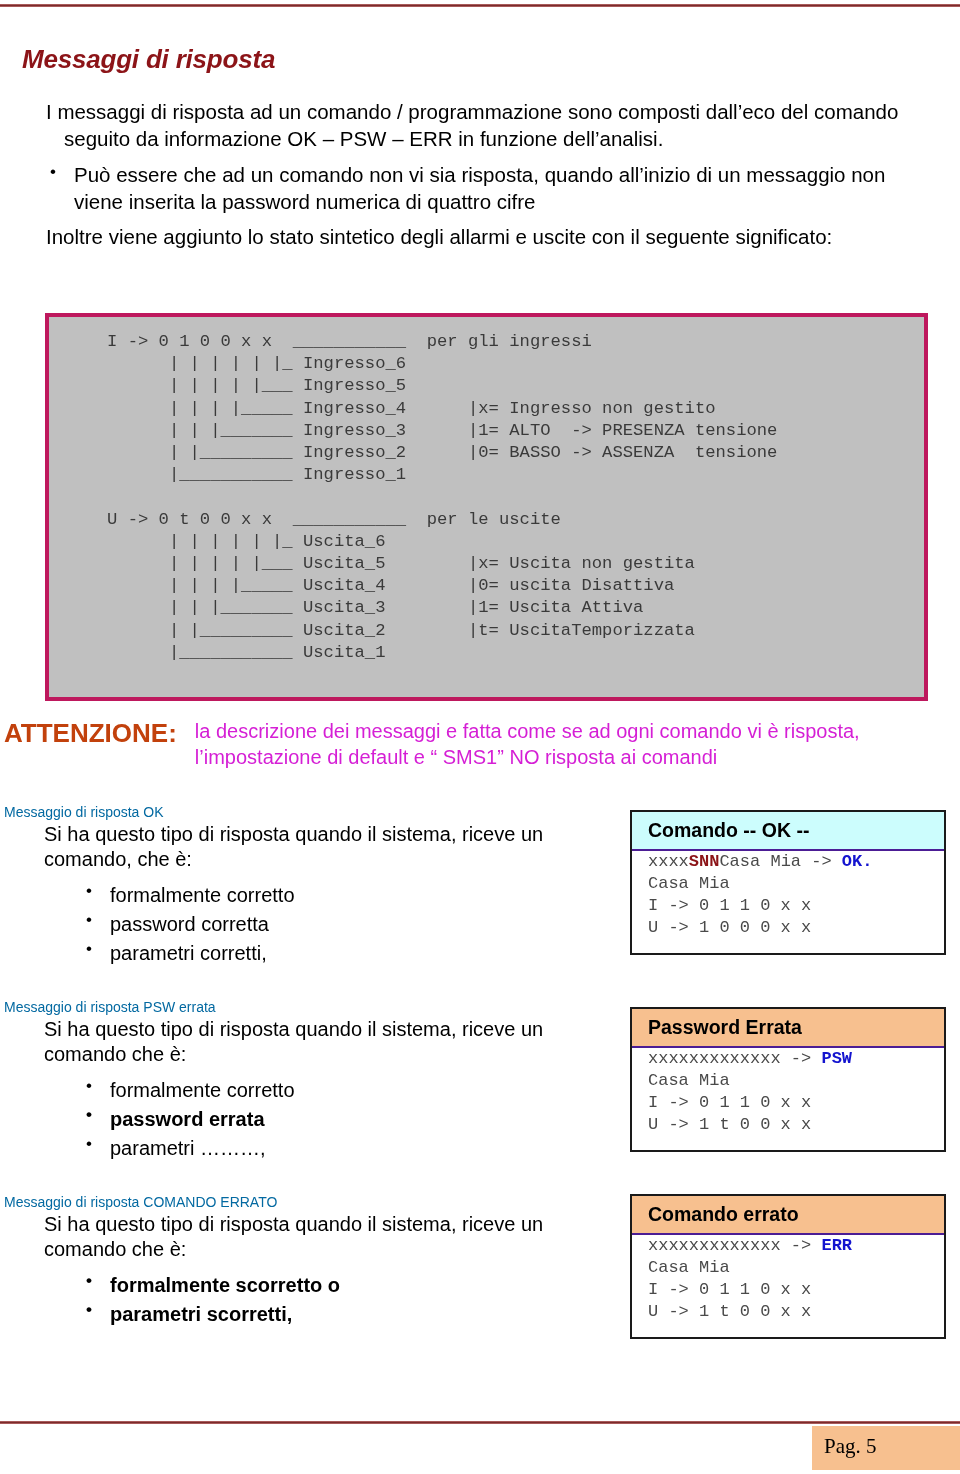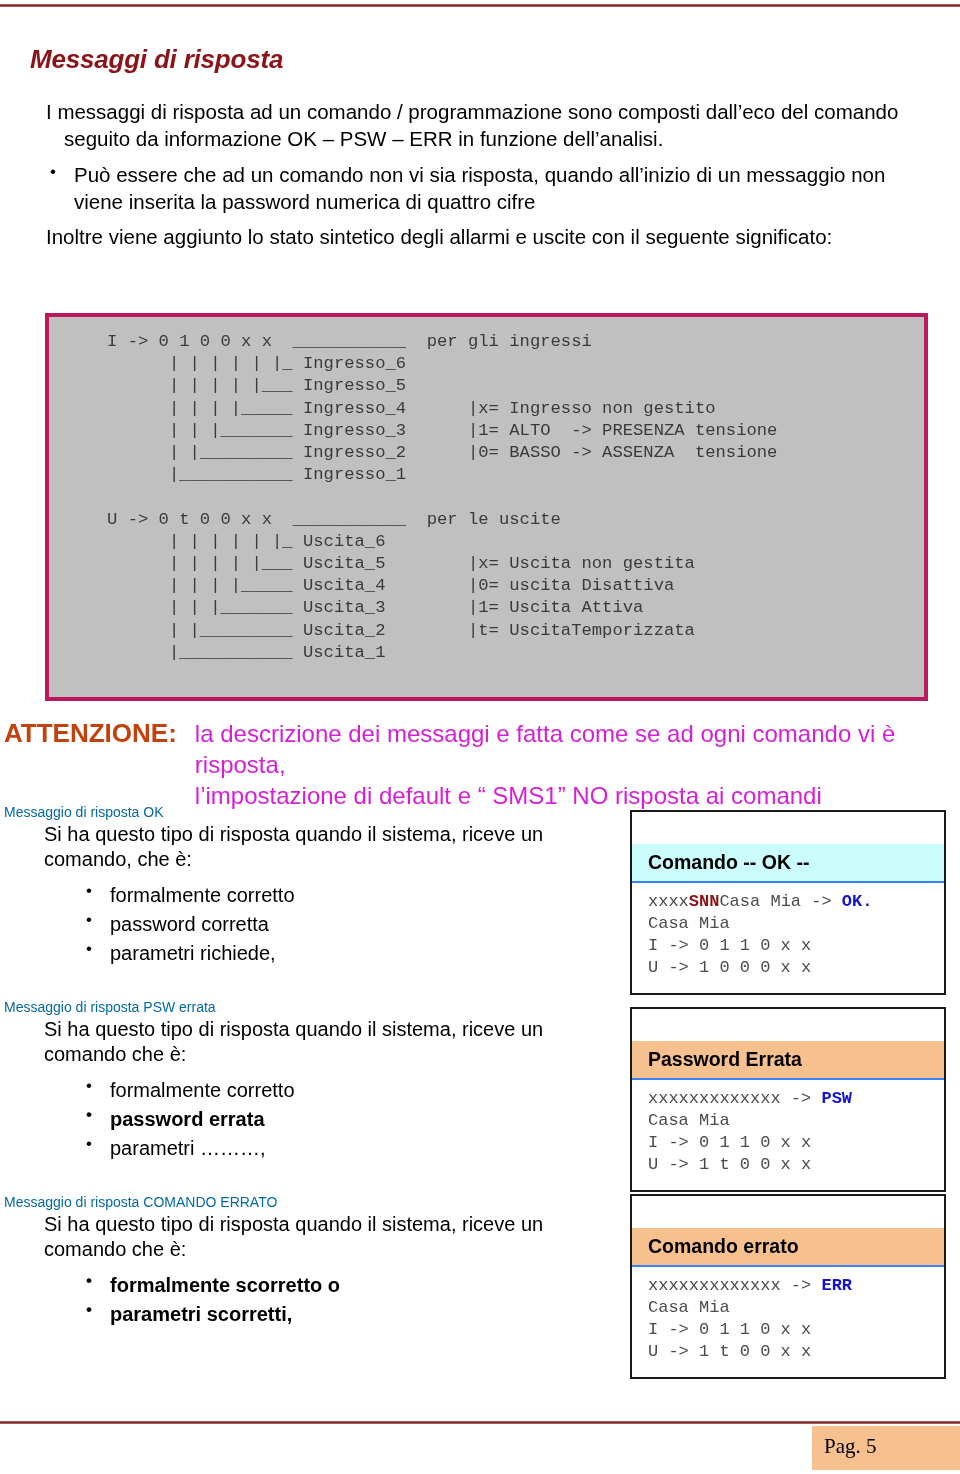--- a/index.html
+++ b/index.html
@@ -32,21 +32,21 @@
     width: 960px;
   }
 
   
   .slide-title {
     color: #8c1418;
     font-weight: bold;
     font-style: italic;
     font-size: 26px;
     padding-left: 22px;
-    margin: 18px 0 24px 8px;
+    margin: 18px 0 24px 0;
     letter-spacing: -0.2px;
   }
 
   
   .intro {
     font-size: 20.5px;
     line-height: 1.30;
     padding: 0 22px 0 46px;
     margin-bottom: 10px;
   }
@@ -114,21 +114,21 @@
   }
   .attenzione .att-label {
     color: #c2410c;
     font-weight: bold;
     font-size: 26px;
     white-space: nowrap;
     padding-right: 10px;
   }
   .attenzione .att-body {
     color: #d51fd5;
-    font-size: 24px;
+    font-size: 20px;
     line-height: 1.30;
     padding-left: 8px;
   }
 
   
   .section {
     position: absolute;
     left: 0;
     width: 960px;
   }
@@ -174,32 +174,31 @@
   .ex-box {
     position: absolute;
     width: 316px;
     border: 2px solid #1a1a1a;
     background: #ffffff;
   }
   .ex-head {
     font-weight: bold;
     font-size: 19.5px;
     padding: 7px 0 7px 16px;
-    border-bottom: 2px solid #3b82f6;
+    border-bottom: 2px solid #4c1d95;
     color: #000000;
-    margin-top: 32px;
   }
   .ex-head.cyan { background: #ccfdfd; }
   .ex-head.orange { background: #f7c08f; }
   .ex-body {
     font-family: "Liberation Mono", "DejaVu Sans Mono", monospace;
     font-size: 17px;
     line-height: 22px;
     color: #4a4a4a;
-    padding: 8px 0 14px 16px;
+    padding: 0 0 14px 16px;
     white-space: pre;
   }
   .ex-body .dark-red { color: #8c1418; font-weight: bold; }
   .ex-body .blue { color: #1414cf; font-weight: bold; }
 
   
   .page-rule.bottom { top: 1421px; }
   .footer-box {
     position: absolute;
     left: 812px;
@@ -270,21 +269,21 @@
 <div class="section" style="top:804px;">
   <div class="sec-left">
     <div class="sec-head">Messaggio di risposta OK</div>
     <div class="sec-desc">
       <span>Si ha questo tipo di risposta quando il sistema, riceve un</span><br>
       <span>comando, che è:</span>
     </div>
     <ul class="sec-bullets">
       <li><span>formalmente corretto</span></li>
       <li><span>password corretta</span></li>
-      <li><span>parametri richiede,</span></li>
+      <li><span>parametri corretti,</span></li>
     </ul>
   </div>
   <div class="ex-box" style="left:630px; top:6px;">
     <div class="ex-head cyan">Comando   -- OK --</div>
     <div class="ex-body"><span>xxxx</span><span class="dark-red">SNN</span><span>Casa Mia -&gt; </span><span class="blue">OK.</span>
 <span>Casa Mia</span>
 <span>I -&gt; 0 1 1 0 x x</span>
 <span>U -&gt; 1 0 0 0 x x</span></div>
   </div>
 </div>

